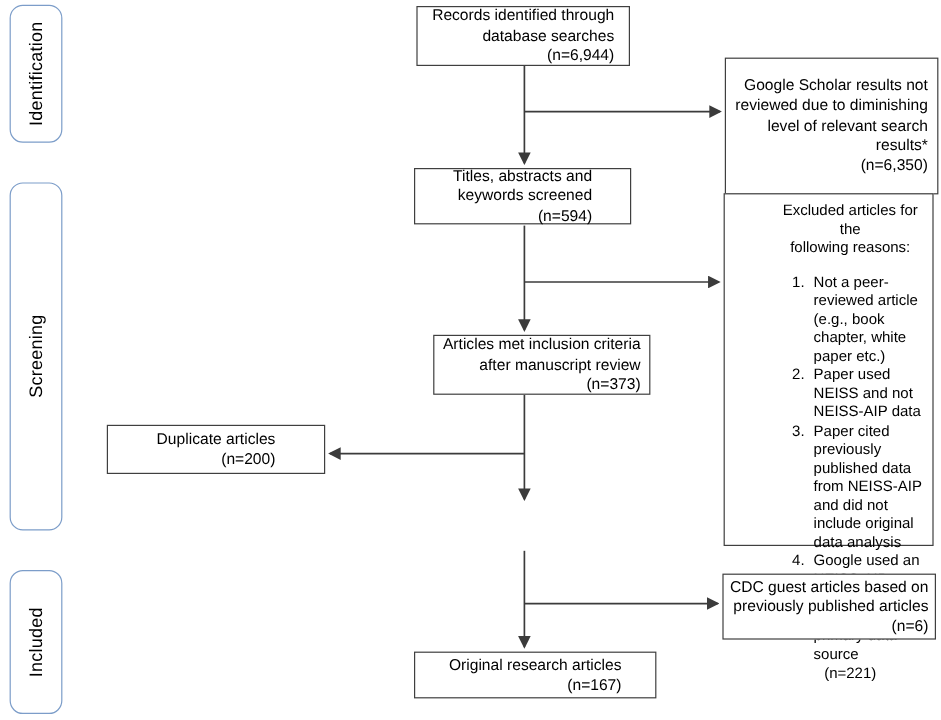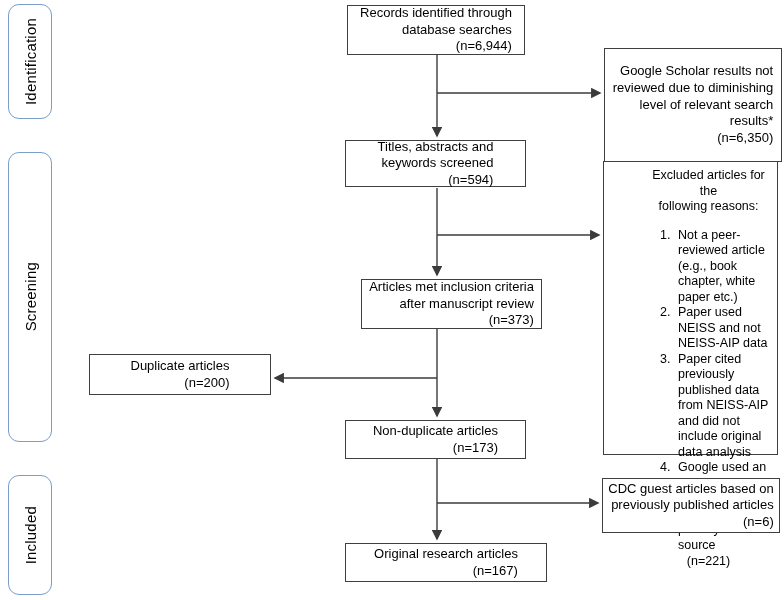--- a/index.html
+++ b/index.html
@@ -112,24 +112,20 @@
 keywords screened
 (n=594)</div>
   </div>
 
   <div class="box" style="left:345px; top:279px; width:181px; height:50px;margin-left:16px;">
     <div class="txt">Articles met inclusion criteria
 after manuscript review
 (n=373)</div>
   </div>
 
-  <div class="box" style="left:345px; top:420px; width:181px; height:39px;">
-    <div class="txt">Non-duplicate articles
-(n=173)</div>
-  </div>
 
   <div class="box" style="left:345px; top:543px; width:202px; height:39px;">
     <div class="txt">Original research articles
 (n=167)</div>
   </div>
 
   <div class="box" style="left:89px; top:354px; width:182px; height:41px;">
     <div class="txt">Duplicate articles
 (n=200)</div>
   </div>

